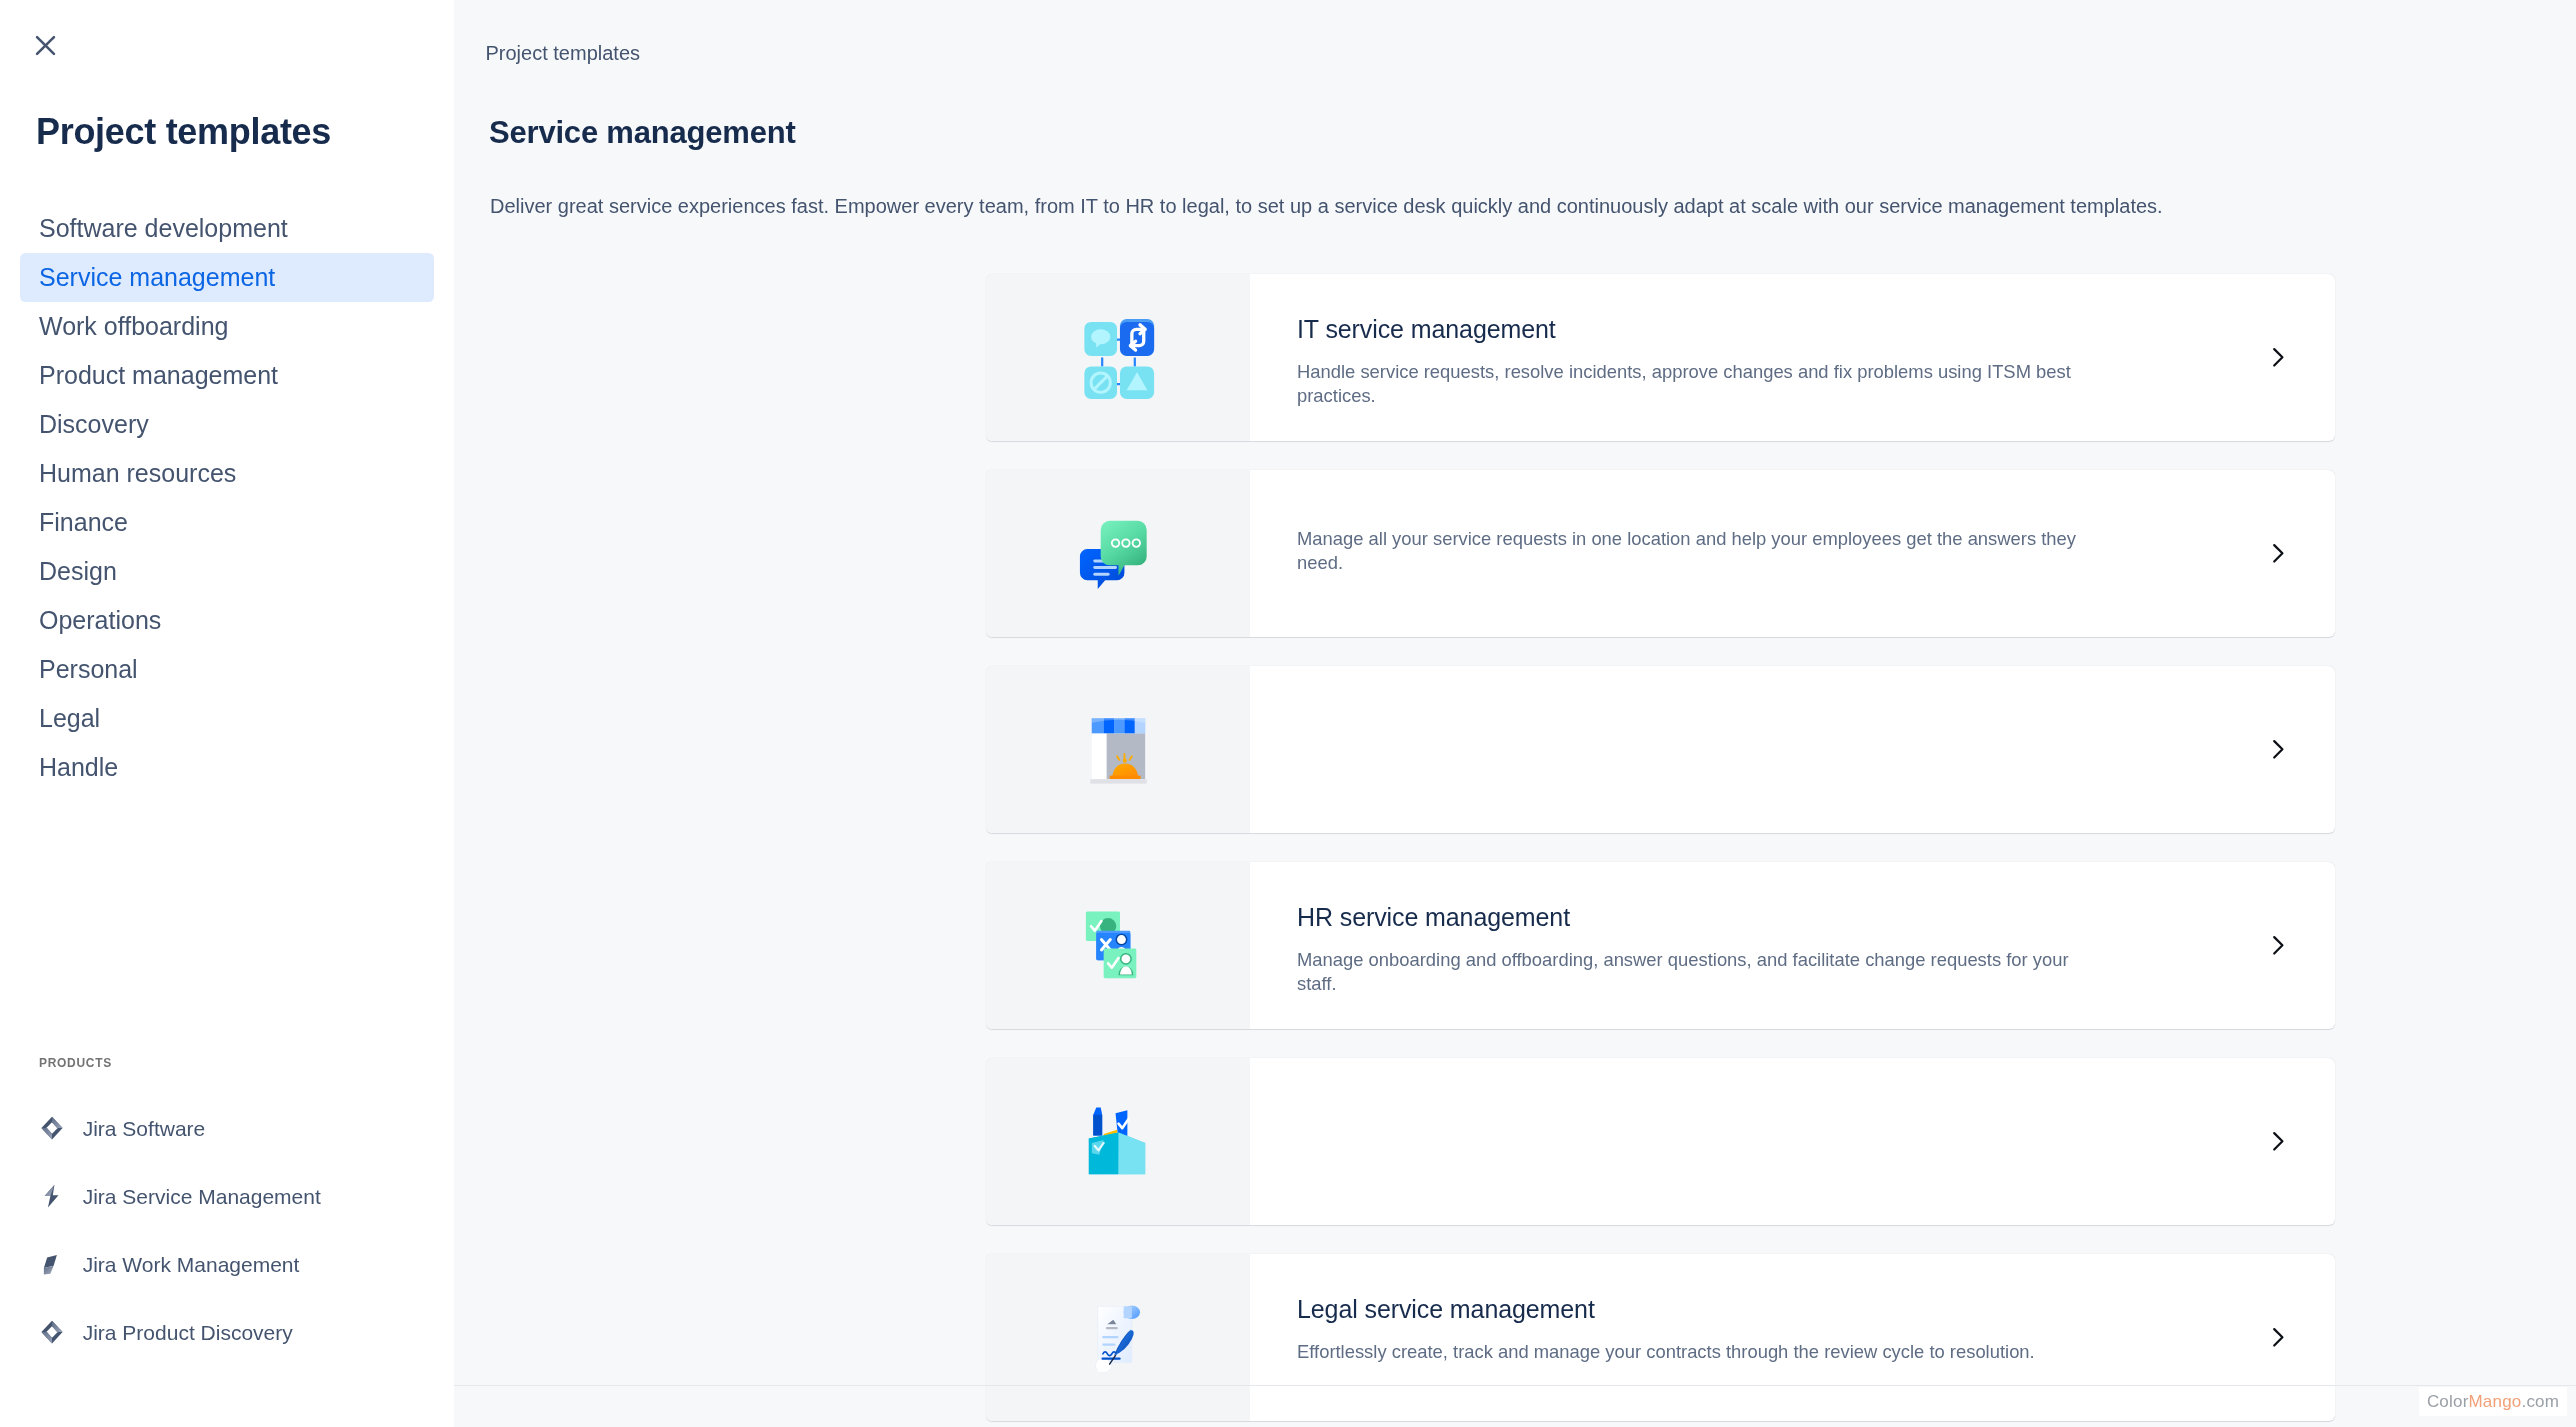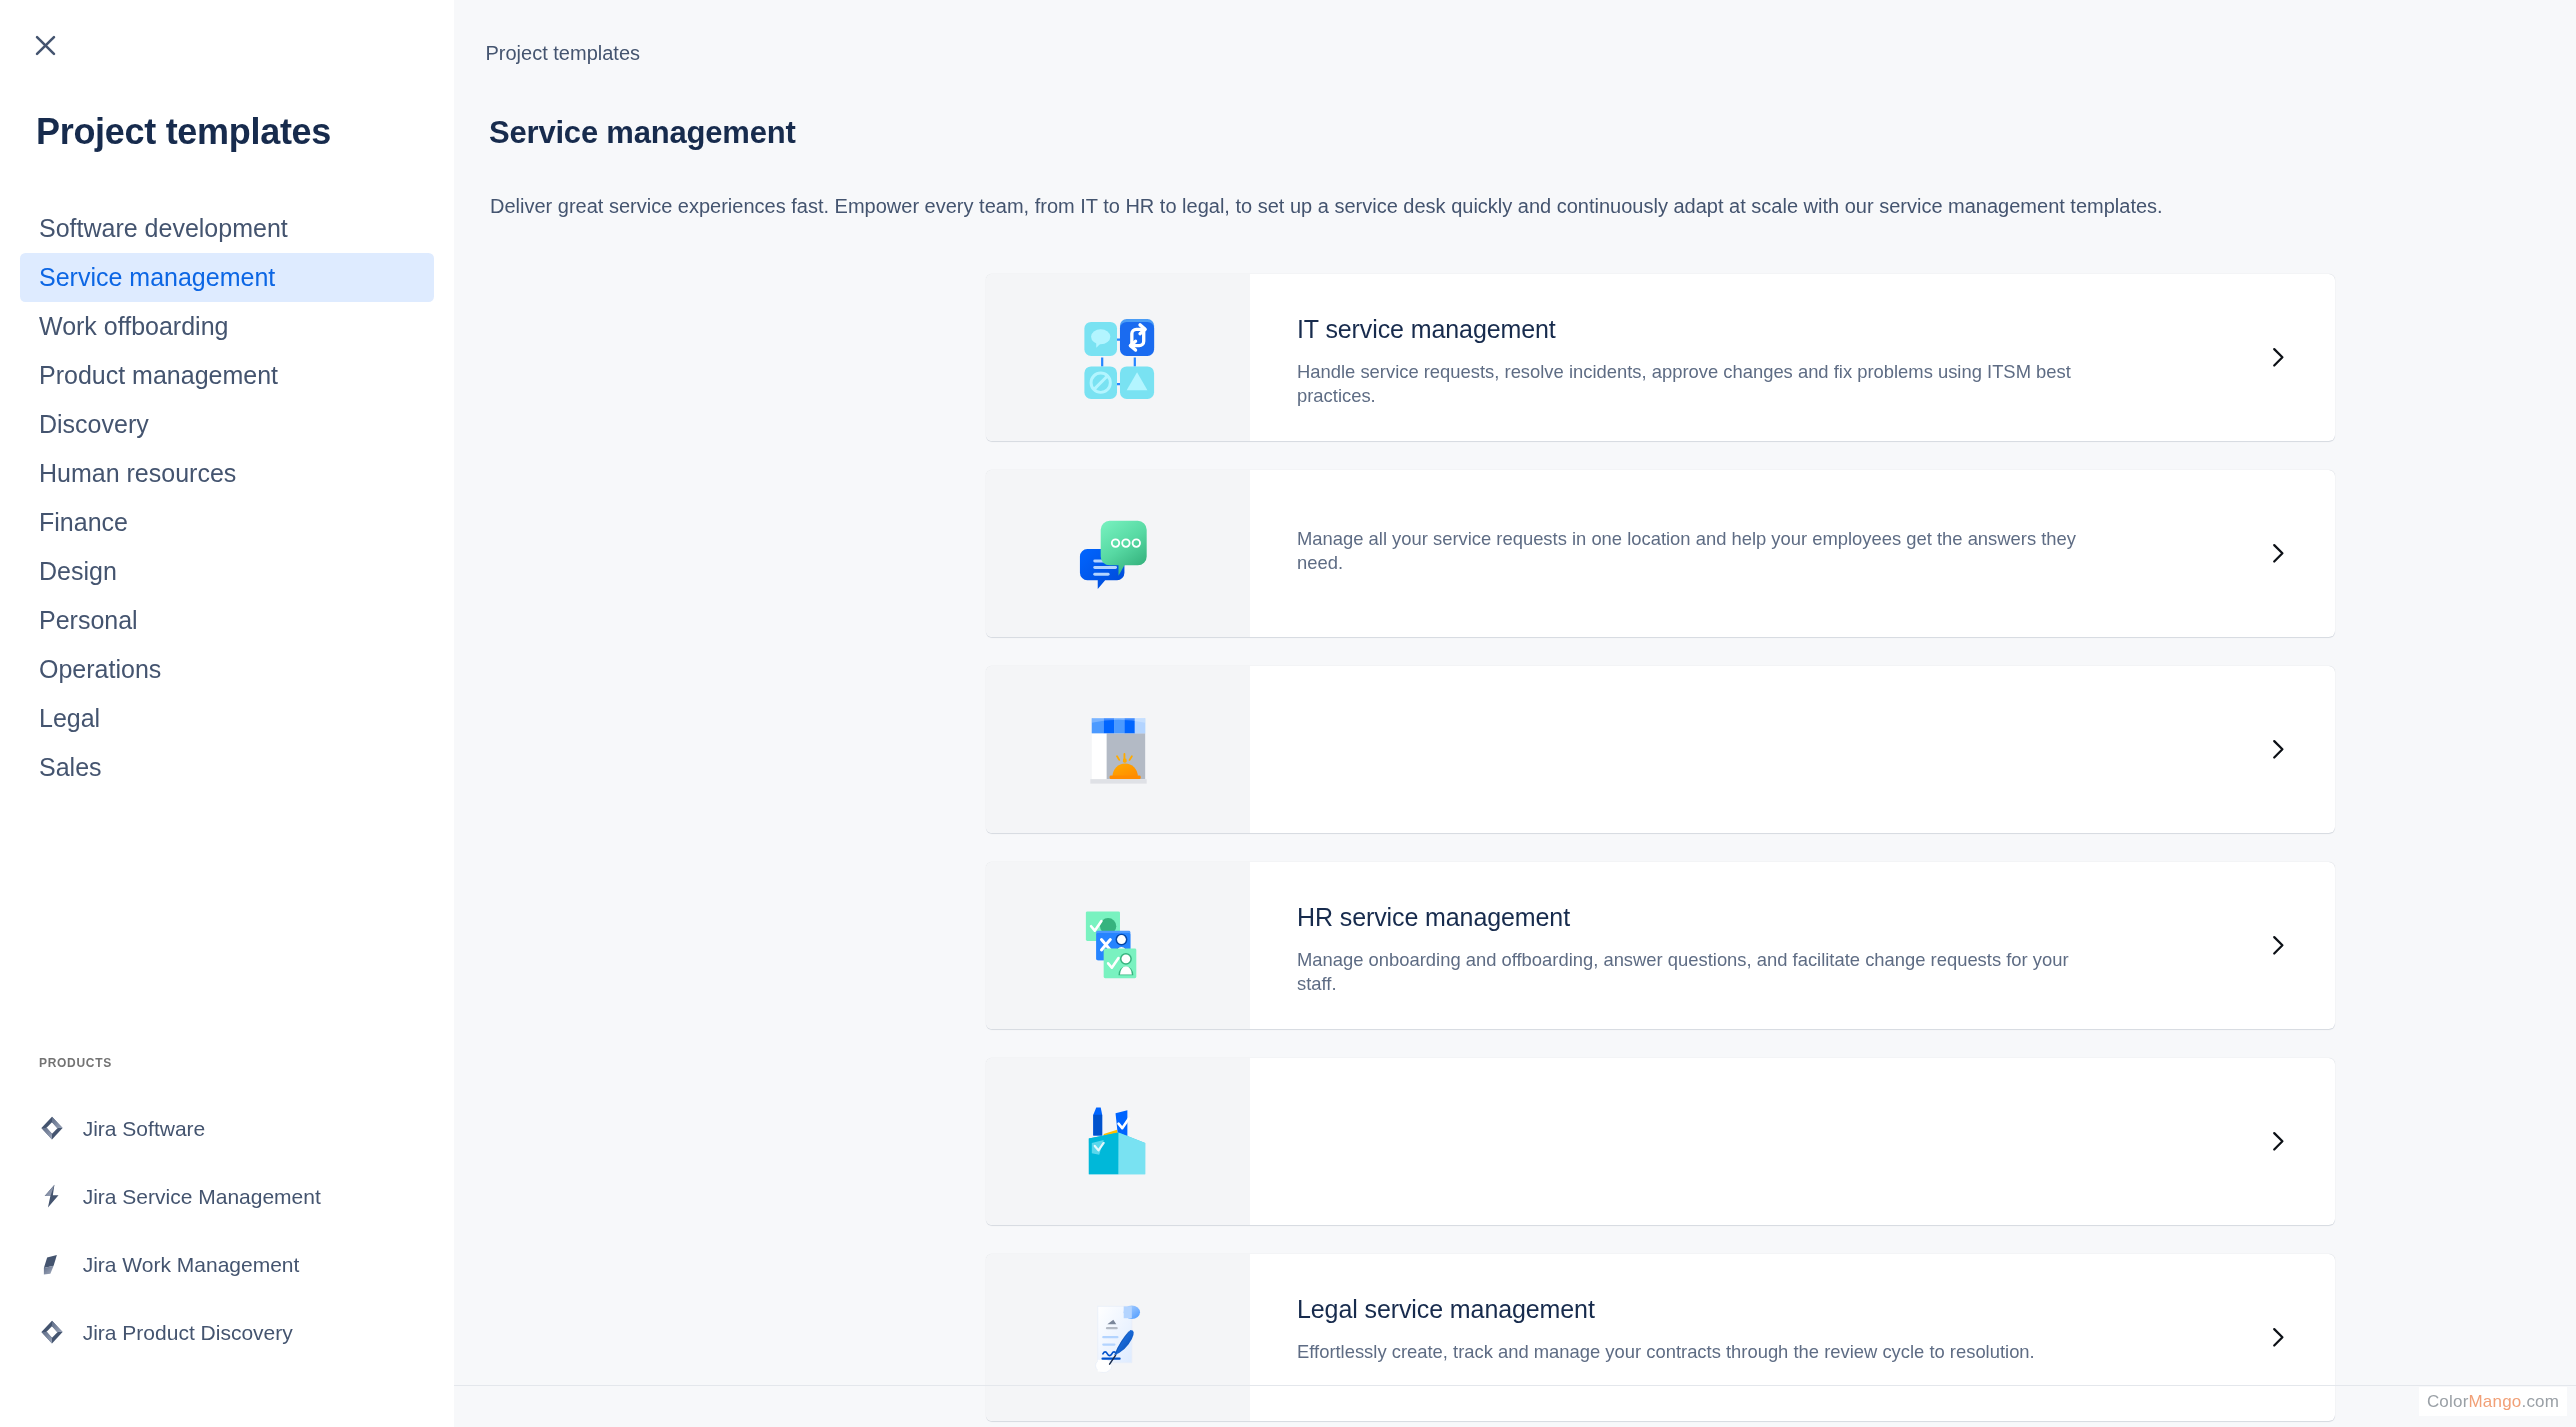--- a/index.html
+++ b/index.html
@@ -147,30 +147,30 @@
       <div class="nav-item">
         <span>Human resources</span>
       </div>
       <div class="nav-item">
         <span>Finance</span>
       </div>
       <div class="nav-item">
         <span>Design</span>
       </div>
       <div class="nav-item">
+        <span>Operations</span>
+      </div>
+      <div class="nav-item">
         <span>Personal</span>
       </div>
       <div class="nav-item">
-        <span>Operations</span>
-      </div>
-      <div class="nav-item">
         <span>Legal</span>
       </div>
       <div class="nav-item">
-        <span>Sales</span>
+        <span>Handle</span>
       </div>
     </nav>
 
     <div id="products-heading">PRODUCTS</div>
 
     <div id="products-list">
 
       <div class="product-item">
         <span class="product-icon">
           <svg class="illus" width="26" height="26" viewBox="0 0 32 32">

